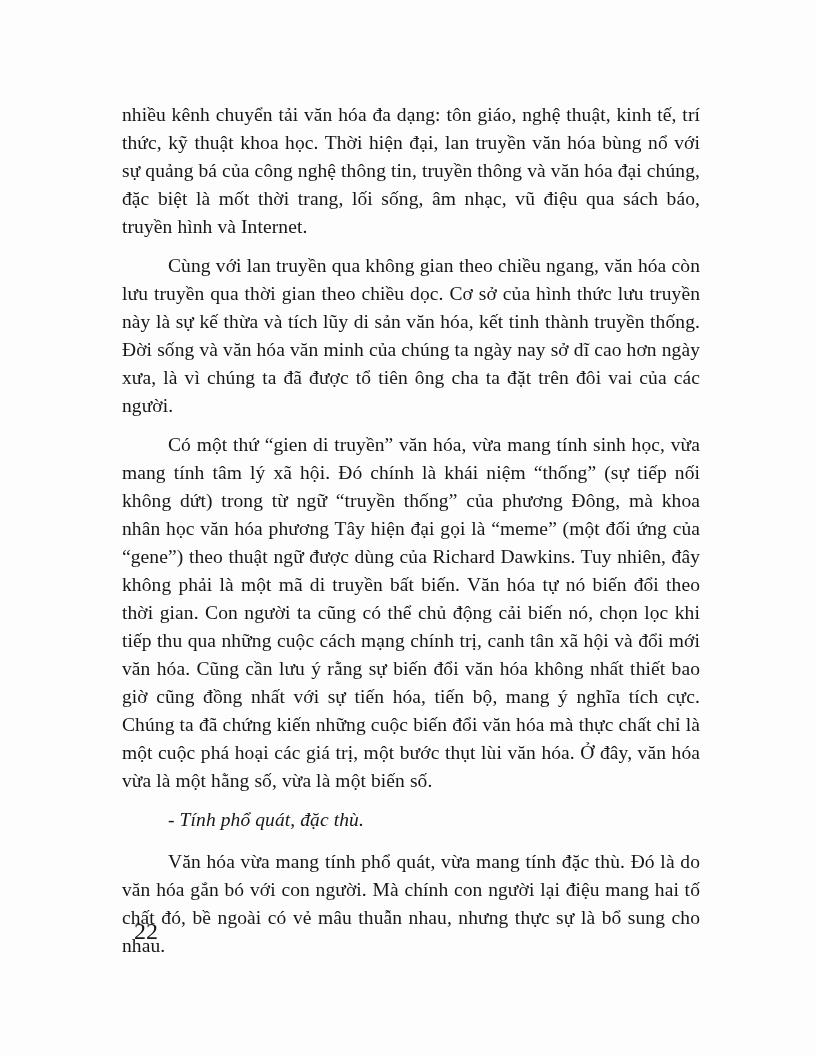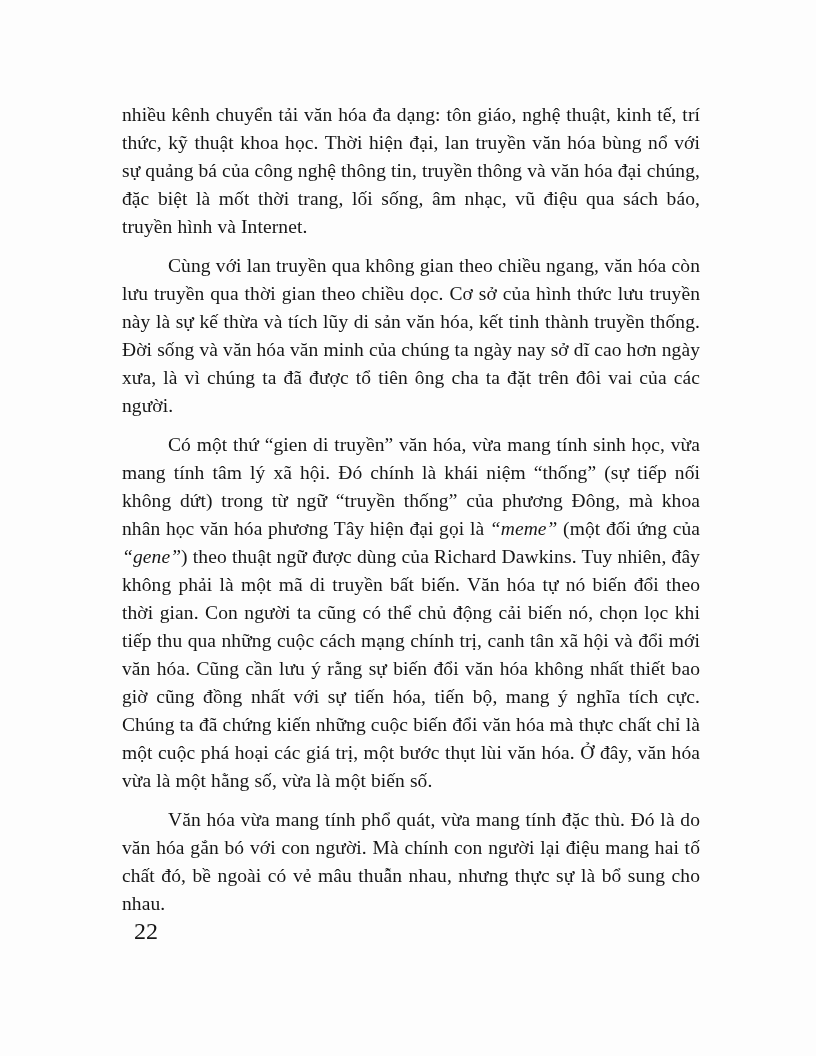--- a/index.html
+++ b/index.html
@@ -35,34 +35,34 @@
   p.para.indent {
     text-indent: 46px;
   }
   p.para.heading {
     font-style: italic;
     text-align: left;
     margin-top: 3px;
     margin-bottom: 14px;
   }
   .run-italic {
-    font-style: italic;
   }
   .page-number {
     position: absolute;
     left: 134px;
     top: 917px;
     font-size: 24px;
     line-height: 28px;
   }
 </style>
 </head>
 <body>
 
 <div class="page">
   <div class="text-block">
       <p class="para"><span>nhiều kênh chuyển tải văn hóa đa dạng: tôn giáo, nghệ thuật, kinh tế, trí thức, kỹ thuật khoa học. Thời hiện đại, lan truyền văn hóa bùng nổ với sự quảng bá của công nghệ thông tin, truyền thông và văn hóa đại chúng, đặc biệt là mốt thời trang, lối sống, âm nhạc, vũ điệu qua sách báo, truyền hình và Internet.</span></p>
       <p class="para indent"><span>Cùng với lan truyền qua không gian theo chiều ngang, văn hóa còn lưu truyền qua thời gian theo chiều dọc. Cơ sở của hình thức lưu truyền này là sự kế thừa và tích lũy di sản văn hóa, kết tinh thành truyền thống. Đời sống và văn hóa văn minh của chúng ta ngày nay sở dĩ cao hơn ngày xưa, là vì chúng ta đã được tổ tiên ông cha ta đặt trên đôi vai của các người.</span></p>
       <p class="para indent"><span>Có một thứ “gien di truyền” văn hóa, vừa mang tính sinh học, vừa mang tính tâm lý xã hội. Đó chính là khái niệm “thống” (sự tiếp nối không dứt) trong từ ngữ “truyền thống” của phương Đông, mà khoa nhân học văn hóa phương Tây hiện đại gọi là </span><span class="run-italic">“meme”</span><span> (một đối ứng của </span><span class="run-italic">“gene”</span><span>) theo thuật ngữ được dùng của Richard Dawkins. Tuy nhiên, đây không phải là một mã di truyền bất biến. Văn hóa tự nó biến đổi theo thời gian. Con người ta cũng có thể chủ động cải biến nó, chọn lọc khi tiếp thu qua những cuộc cách mạng chính trị, canh tân xã hội và đổi mới văn hóa. Cũng cần lưu ý rằng sự biến đổi văn hóa không nhất thiết bao giờ cũng đồng nhất với sự tiến hóa, tiến bộ, mang ý nghĩa tích cực. Chúng ta đã chứng kiến những cuộc biến đổi văn hóa mà thực chất chỉ là một cuộc phá hoại các giá trị, một bước thụt lùi văn hóa. Ở đây, văn hóa vừa là một hằng số, vừa là một biến số.</span></p>
+      <p class="para indent heading"><span>- Tính phổ quát, đặc thù.</span></p>
       <p class="para indent"><span>Văn hóa vừa mang tính phổ quát, vừa mang tính đặc thù. Đó là do văn hóa gắn bó với con người. Mà chính con người lại điệu mang hai tố chất đó, bề ngoài có vẻ mâu thuẫn nhau, nhưng thực sự là bổ sung cho nhau.</span></p>
     </div>
   <div class="page-number">22</div>
 </div>
 
 </body></html>

